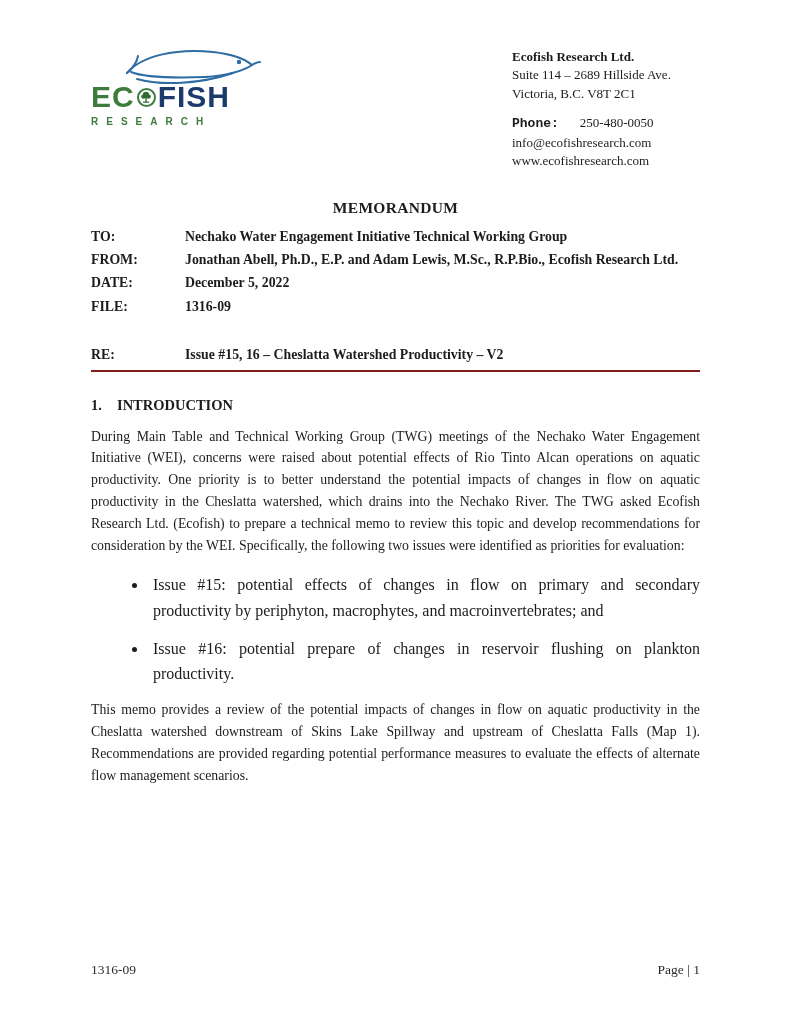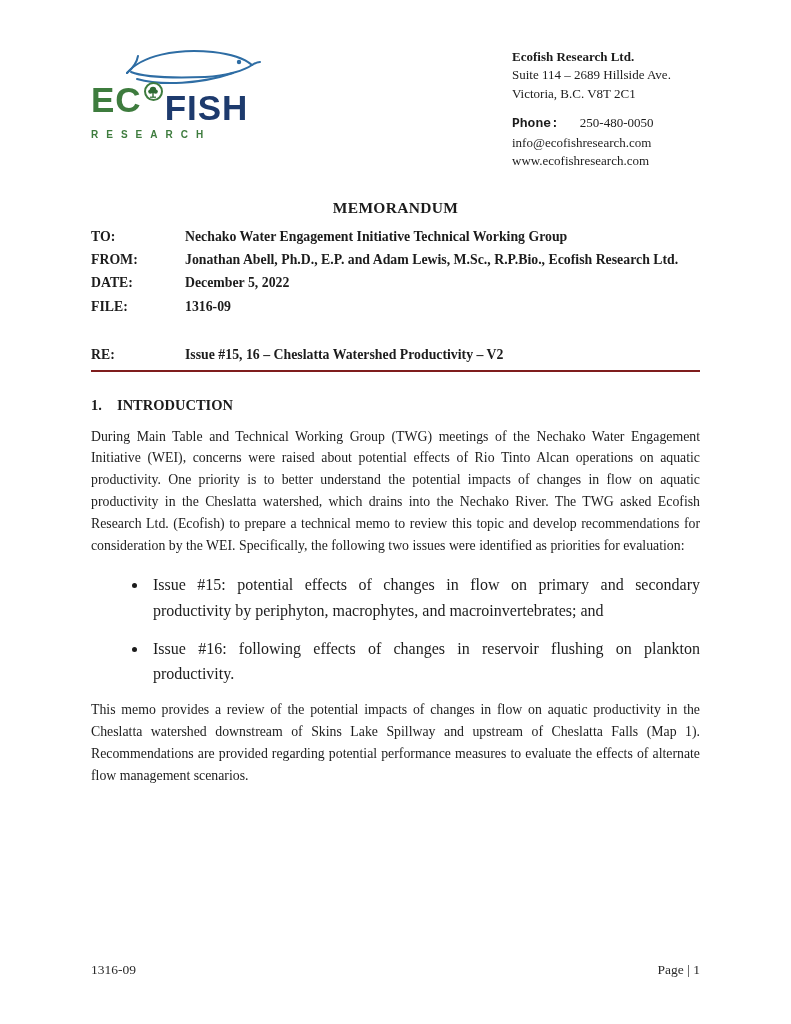--- a/index.html
+++ b/index.html
@@ -15,25 +15,25 @@
     overflow:hidden;
   }
 
   
   .letterhead { display:flex; justify-content:space-between; align-items:flex-start; min-height:116px; }
 
   .logo-block { width:230px; padding-top:0; }
   .fish-svg { display:block; margin:0 0 -8px 30px; }
   .logo-line {
     font-family:"Liberation Sans", sans-serif;
-    font-weight:bold; font-size:35px; letter-spacing:1px;
-    display:flex; align-items:flex-start; line-height:1;
+    font-weight:bold; font-size:30px; letter-spacing:1px;
+    display:flex; align-items:center; line-height:1;
   }
   .logo-eco  { color:#3e7c3e; }
-  .logo-fish { color:#1d3a6d;margin-top:8px; }
+  .logo-fish { color:#1d3a6d; }
   .o-ring {
     width:15px; height:15px; border:2.5px solid #3e7c3e; border-radius:50%;
     display:inline-flex; align-items:center; justify-content:center;
     margin:0 2px; flex:none;
   }
   .logo-research {
     font-family:"Liberation Sans", sans-serif;
     color:#3e7c3e; font-size:10px; letter-spacing:8px;
     margin:4px 0 0 0; font-weight:bold;
   }
@@ -151,21 +151,21 @@
   </div>
 
   <div class="section-heading">
     <span class="sec-num">1.</span><span>INTRODUCTION</span>
   </div>
 
   <p class="body-para">During Main Table and Technical Working Group (TWG) meetings of the Nechako Water Engagement Initiative (WEI), concerns were raised about potential effects of Rio Tinto Alcan operations on aquatic productivity. One priority is to better understand the potential impacts of changes in flow on aquatic productivity in the Cheslatta watershed, which drains into the Nechako River. The TWG asked Ecofish Research Ltd. (Ecofish) to prepare a technical memo to review this topic and develop recommendations for consideration by the WEI. Specifically, the following two issues were identified as priorities for evaluation:</p>
 
   <ul class="bullets">
     <li>Issue #15: potential effects of changes in flow on primary and secondary productivity by periphyton, macrophytes, and macroinvertebrates; and</li>
-    <li>Issue #16: following effects of changes in reservoir flushing on plankton productivity.</li>
+    <li>Issue #16: potential prepare of changes in reservoir flushing on plankton productivity.</li>
   </ul>
 
   <p class="body-para">This memo provides a review of the potential impacts of changes in flow on aquatic productivity in the Cheslatta watershed downstream of Skins Lake Spillway and upstream of Cheslatta Falls (Map 1). Recommendations are provided regarding potential performance measures to evaluate the effects of alternate flow management scenarios.</p>
 
   <div class="page-footer">
     <span>1316-09</span>
     <span>Page | 1</span>
   </div>
 
 </div>

